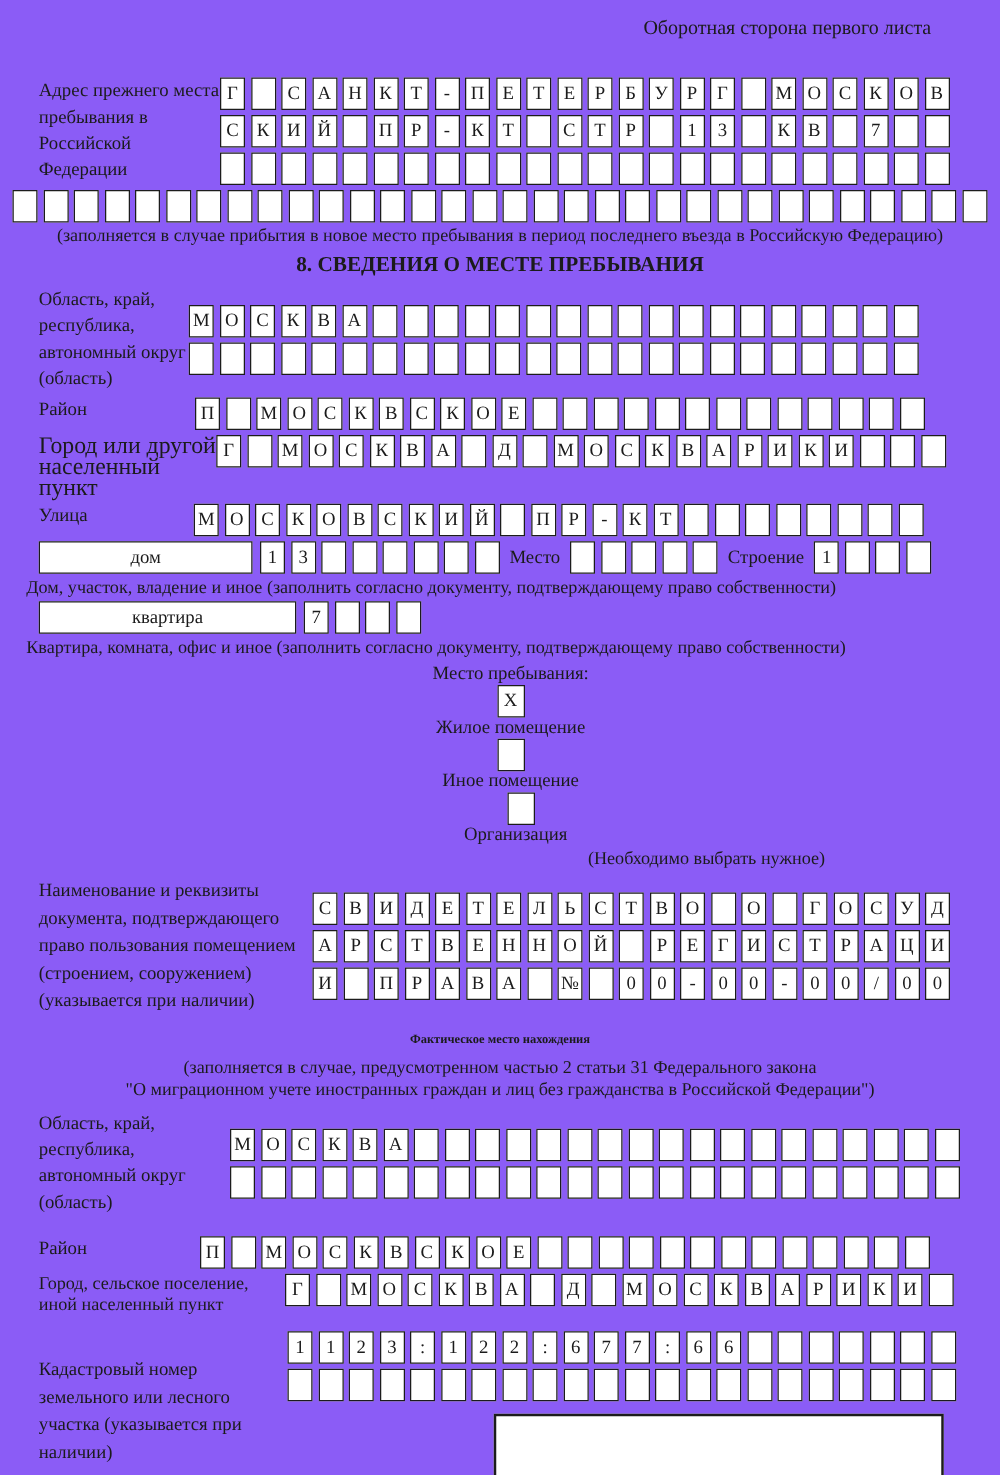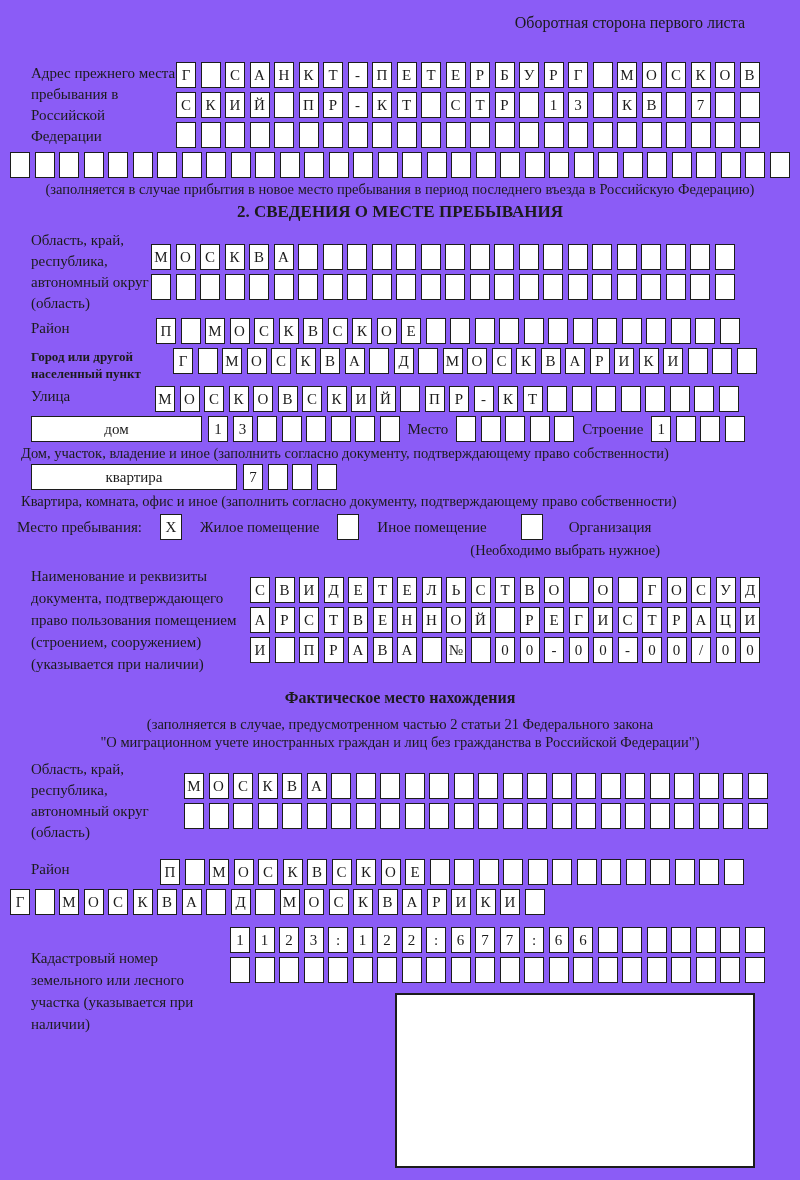--- a/index.html
+++ b/index.html
@@ -20,22 +20,22 @@
     display:flex;align-items:center;justify-content:center;
     font-size:15px;flex-shrink:0;background:#fff;
   }
   .wbox{border:1.5px solid #1c1c1c;height:26px;box-sizing:border-box;
     display:flex;align-items:center;justify-content:center;font-size:15px;flex-shrink:0;background:#fff;}
   .inline-label{font-size:15px;line-height:26px;margin:0 8px;white-space:nowrap;}
   .caption{font-size:14.5px;line-height:18px;margin-bottom:2px;}
   .caption.center{text-align:center;}
   .caption.left{padding-left:21px;}
   .sec-title{font-size:17px;font-weight:bold;text-align:center;margin:4px 0 8px 0;}
-  .fact-title{font-size:16px;font-weight:bold;text-align:center;margin:14px 0 8px 0;}
-  .checkrow{display:flex;align-items:center;padding-left:17px;margin-bottom:2px;gap:18px;}
+  .fact-title{font-size:10px;font-weight:bold;text-align:center;margin:14px 0 8px 0;}
+  .checkrow{display:flex;align-items:center;padding-left:17px;margin-bottom:2px;gap:0;flex-direction:column;}
   .checkrow .lbl{font-size:15px;white-space:nowrap;}
   .checkcell{width:22px;height:26px;box-sizing:border-box;border:1.5px solid #1c1c1c;
     display:flex;align-items:center;justify-content:center;font-size:15px;background:#fff;flex-shrink:0;}
   .choose-note{width:660px;text-align:right;font-size:14.5px;margin-bottom:6px;}
   .abs-label{position:absolute;left:10px;top:0;font-size:15px;line-height:22px;padding-left:21px;box-sizing:border-box;}
   .stamp-box{width:360px;height:175px;border:2px solid #1c1c1c;box-sizing:border-box;margin:10px 0 6px 395px;background:#fff;}
   .spacer-cap{margin-bottom:0;}
 </style>
 </head>
 <body>
@@ -158,21 +158,21 @@
         <span class="cell"></span>
         <span class="cell"></span>
         <span class="cell"></span>
         <span class="cell"></span>
         <span class="cell"></span>
         <span class="cell"></span>
       </div>
   </div>
   <div class="caption center">(заполняется в случае прибытия в новое место пребывания в период последнего въезда в Российскую Федерацию)</div>
 
-  <div class="sec-title">2. СВЕДЕНИЯ О МЕСТЕ ПРЕБЫВАНИЯ</div>
+  <div class="sec-title">8. СВЕДЕНИЯ О МЕСТЕ ПРЕБЫВАНИЯ</div>
 
   <div class="fgroup">
     <div class="rlabel" style="width:141px;">Область, край, республика, автономный округ (область)</div>
     <div class="rows">
       <div class="cells">
           <span class="cell">М</span>
           <span class="cell">О</span>
           <span class="cell">С</span>
           <span class="cell">К</span>
           <span class="cell">В</span>
@@ -249,21 +249,21 @@
         <span class="cell"></span>
         <span class="cell"></span>
         <span class="cell"></span>
         <span class="cell"></span>
         <span class="cell"></span>
         <span class="cell"></span>
       </div>
   </div>
 
   <div class="frow">
-    <div class="rlabel" style="width:163px;line-height:17px;font-size:13px;font-weight:bold;">Город или другой населенный пункт</div>
+    <div class="rlabel" style="width:163px;line-height:17px;font-size:19px;">Город или другой населенный пункт</div>
     <div class="cells">
         <span class="cell">Г</span>
         <span class="cell"></span>
         <span class="cell">М</span>
         <span class="cell">О</span>
         <span class="cell">С</span>
         <span class="cell">К</span>
         <span class="cell">В</span>
         <span class="cell">А</span>
         <span class="cell"></span>
@@ -436,21 +436,21 @@
           <span class="cell">0</span>
           <span class="cell">0</span>
           <span class="cell">/</span>
           <span class="cell">0</span>
           <span class="cell">0</span>
         </div>
     </div>
   </div>
 
   <div class="fact-title">Фактическое место нахождения</div>
-  <div class="caption center spacer-cap">(заполняется в случае, предусмотренном частью 2 статьи 21 Федерального закона</div>
+  <div class="caption center spacer-cap">(заполняется в случае, предусмотренном частью 2 статьи 31 Федерального закона</div>
   <div class="caption center" style="margin-bottom:8px;">"О миграционном учете иностранных граждан и лиц без гражданства в Российской Федерации")</div>
 
   <div class="fgroup" style="margin-bottom:16px;">
     <div class="rlabel" style="width:174px;">Область, край, республика, автономный округ (область)</div>
     <div class="rows">
       <div class="cells">
           <span class="cell">М</span>
           <span class="cell">О</span>
           <span class="cell">С</span>
           <span class="cell">К</span>
@@ -528,20 +528,21 @@
         <span class="cell"></span>
         <span class="cell"></span>
         <span class="cell"></span>
         <span class="cell"></span>
         <span class="cell"></span>
         <span class="cell"></span>
       </div>
   </div>
 
   <div class="frow">
+    <div class="rlabel" style="width:218px;line-height:17px;font-size:14.5px;">Город, сельское поселение, иной населенный пункт</div>
     <div class="cells">
         <span class="cell">Г</span>
         <span class="cell"></span>
         <span class="cell">М</span>
         <span class="cell">О</span>
         <span class="cell">С</span>
         <span class="cell">К</span>
         <span class="cell">В</span>
         <span class="cell">А</span>
         <span class="cell"></span>

